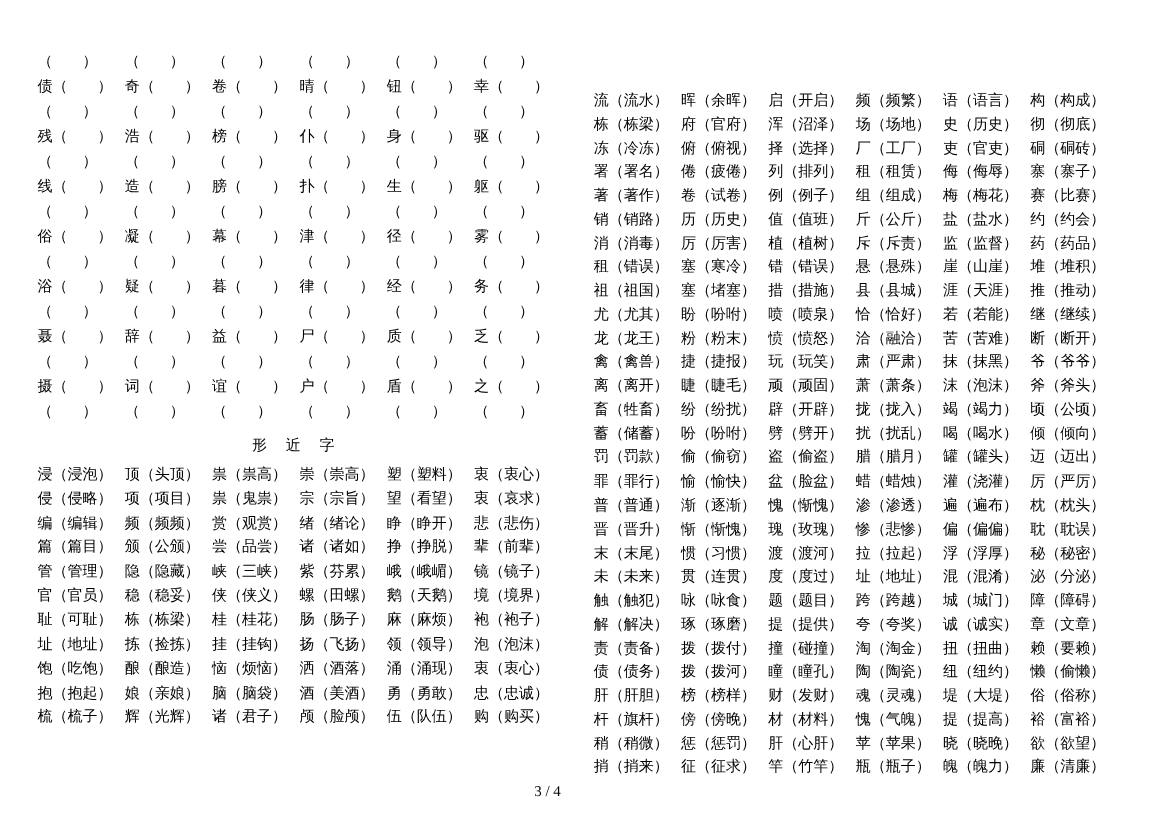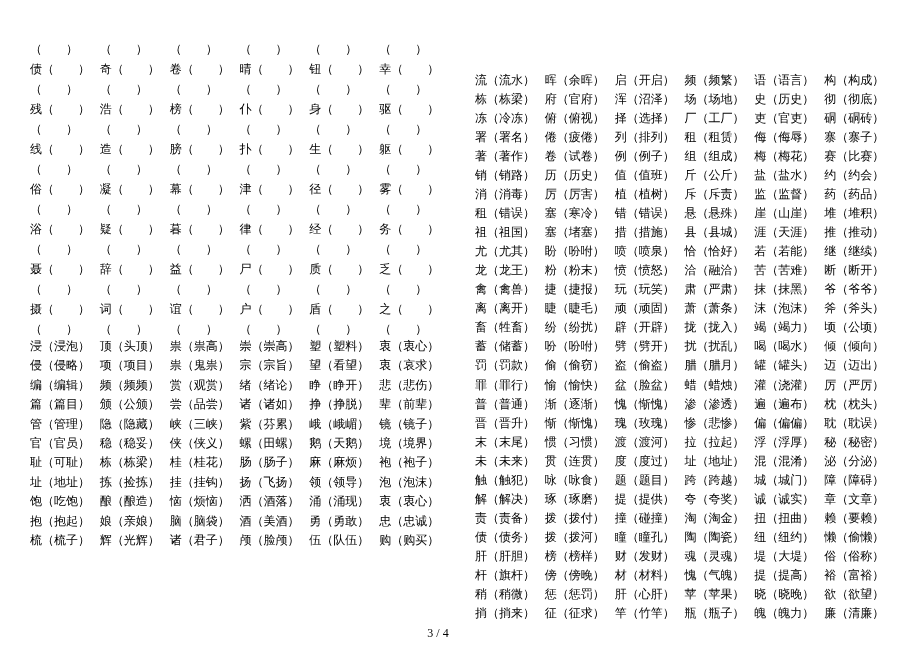--- a/index.html
+++ b/index.html
@@ -154,20 +154,21 @@
         <div class="blank-cell">盾<span class="paren">（　　）</span></div>
         <div class="blank-cell">之<span class="paren">（　　）</span></div>
         <div class="blank-cell"><span class="paren">（　　）</span></div>
         <div class="blank-cell"><span class="paren">（　　）</span></div>
         <div class="blank-cell"><span class="paren">（　　）</span></div>
         <div class="blank-cell"><span class="paren">（　　）</span></div>
         <div class="blank-cell"><span class="paren">（　　）</span></div>
         <div class="blank-cell"><span class="paren">（　　）</span></div>
       </div>
 
+    <div class="section-title">形 近 字</div>
 
     <div class="wgrid" id="leftWordGrid" style="grid-template-columns: repeat(6, 1fr);">
         <div class="wcell">浸（浸泡）</div>
         <div class="wcell">顶（头顶）</div>
         <div class="wcell">祟（祟高）</div>
         <div class="wcell">崇（崇高）</div>
         <div class="wcell">塑（塑料）</div>
         <div class="wcell">衷（衷心）</div>
         <div class="wcell">侵（侵略）</div>
         <div class="wcell">项（项目）</div>

